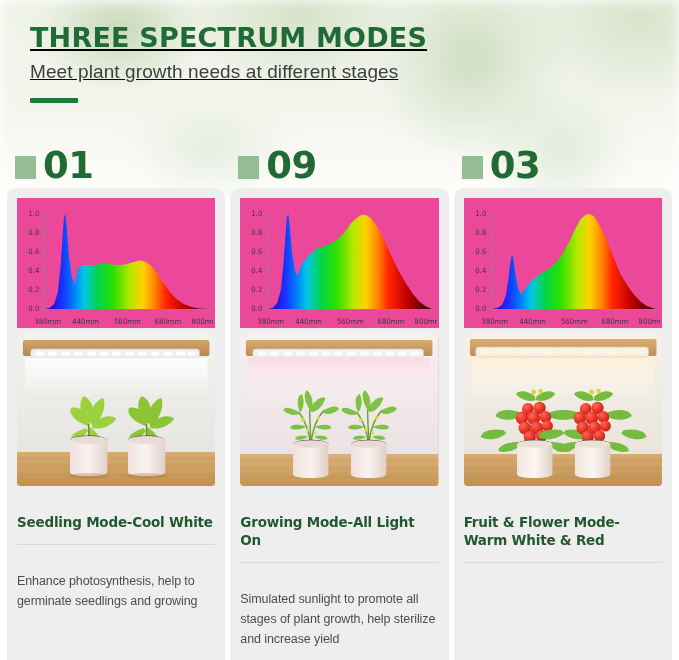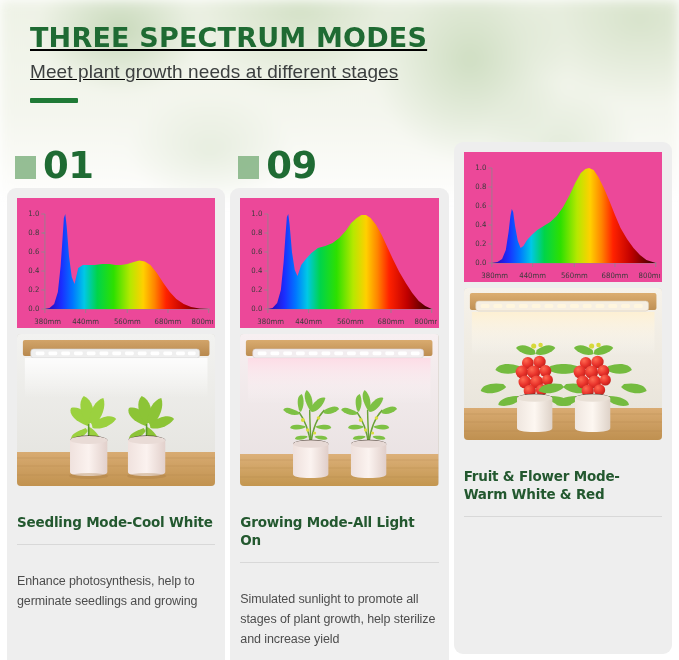--- a/index.html
+++ b/index.html
@@ -471,20 +471,24 @@
           </svg>
         </div>
 
         <div class="card-title">Growing Mode-All Light On</div>
         <div class="divider"></div>
         <div class="card-desc">Simulated sunlight to promote all stages of plant growth, help sterilize and increase yield</div>
       </div>
     </div>
 
     <div class="col">
+      <div class="badge-row">
+        <span class="badge-square"></span>
+        <span class="badge-number">03</span>
+      </div>
       <div class="card">
 
         <div class="chart-box">
           <svg class="chart-svg" viewBox="0 0 210 130" preserveAspectRatio="none">
             <defs>
               <linearGradient id="spec3" x1="0" y1="0" x2="1" y2="0">
                 <stop offset="0.00" stop-color="#2c00a8"></stop>
                 <stop offset="0.10" stop-color="#1b2dff"></stop>
                 <stop offset="0.17" stop-color="#0077ff"></stop>
                 <stop offset="0.24" stop-color="#00c8e6"></stop>

